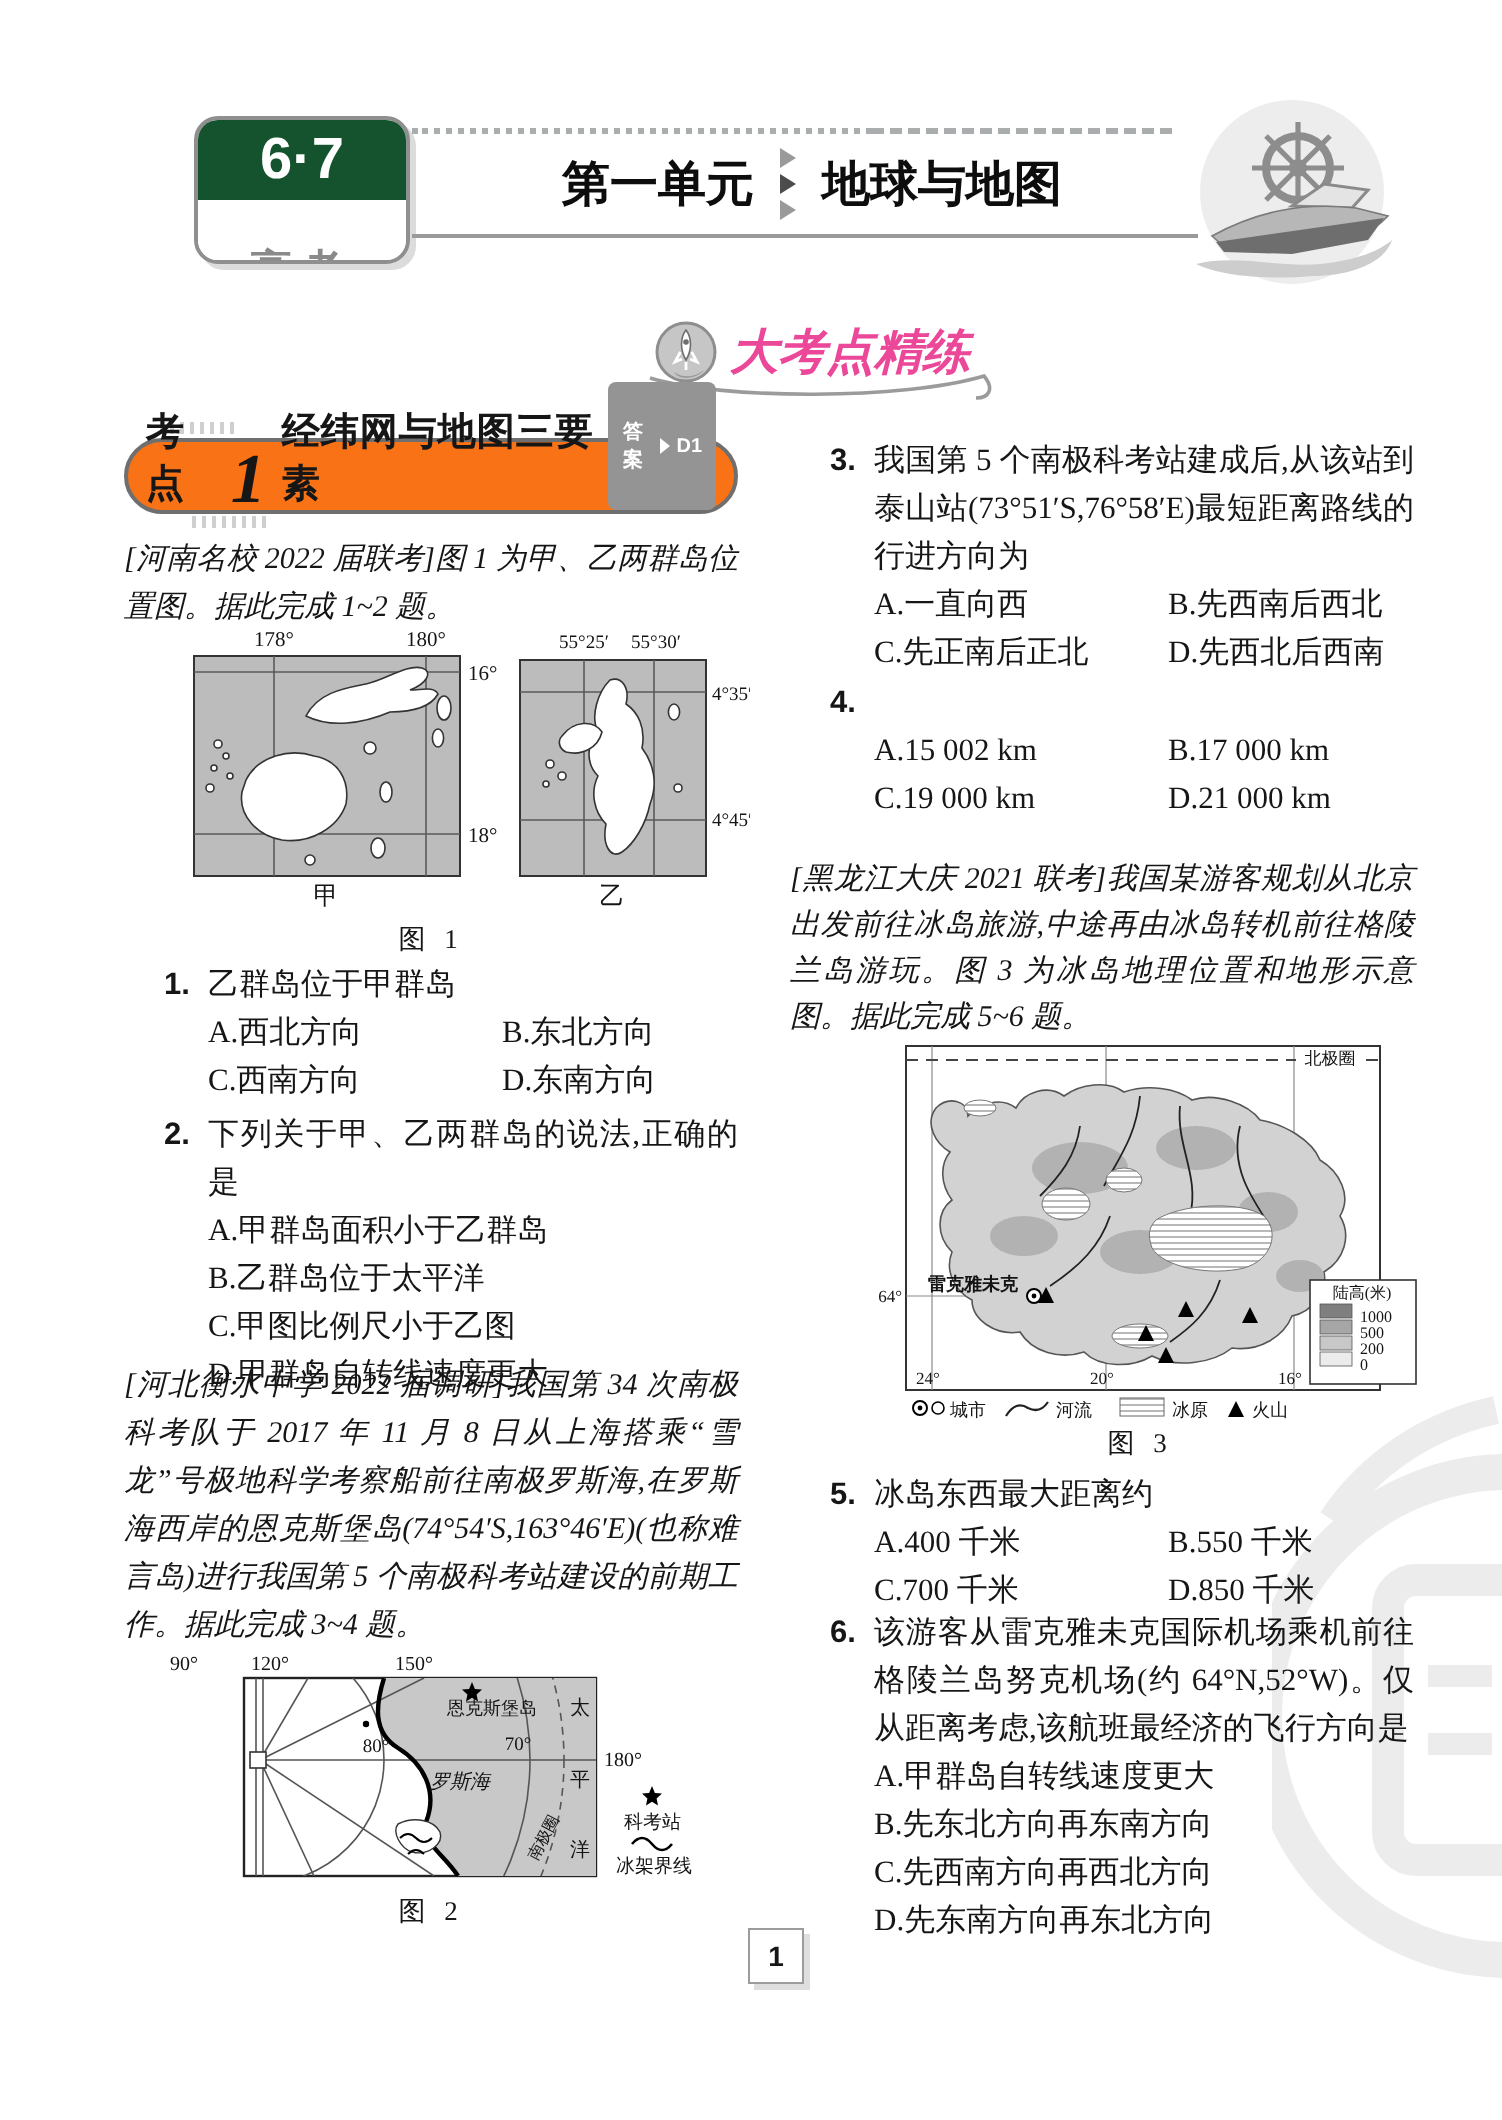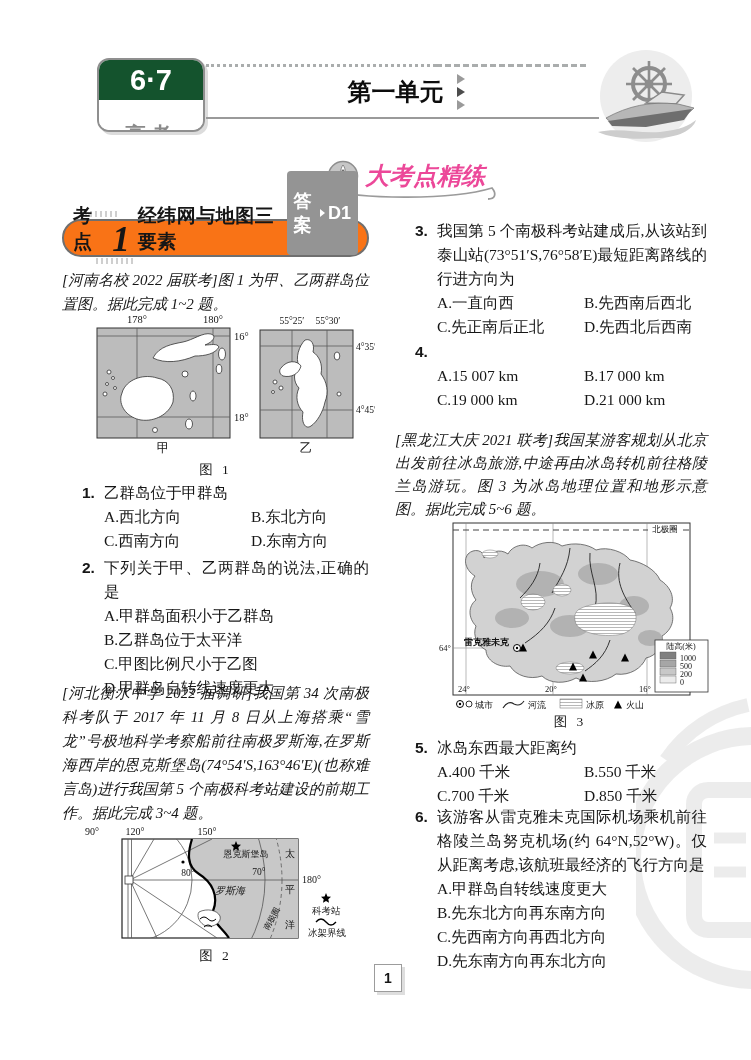--- a/index.html
+++ b/index.html
@@ -28,21 +28,21 @@
         font-family:"Liberation Sans",sans-serif;font-weight:700;font-size:24px;color:#ec4899;font-style:italic;}
   .section-underline{left:322px;top:186px;}
 
   
   .kd-box{left:62px;top:219px;width:307px;height:38px;border:2px solid #6f6f6f;border-radius:20px;
         background:#f97316;display:flex;align-items:flex-end;padding:0 9px;box-sizing:border-box;gap:5px;}
   .kd-label{font-family:"Liberation Sans",sans-serif;font-weight:700;font-size:19px;}
   .kd-num{font-family:"Liberation Serif",serif;font-weight:700;font-style:italic;font-size:35px;line-height:30px;margin:0 3px;}
   .kd-title{font-family:Liberation Mono, monospace;font-weight:700;font-size:19px;letter-spacing:.5px;}
   .kd-badge{margin-left:auto;background:#949494;color:#fff;border-radius:4px;padding:18px 7px;
-        font-family:"Liberation Sans",sans-serif;font-weight:700;font-size:18px;display:flex;align-items:center;gap:3px;}
+        font-family:"Liberation Sans",sans-serif;font-weight:700;font-size:10px;display:flex;align-items:center;gap:3px;}
   .kd-badge .arrow{width:0;height:0;border-top:4px solid transparent;border-bottom:4px solid transparent;border-left:5px solid #fff;}
   .hatch{height:6px;background:repeating-linear-gradient(90deg,#cfcfcf 0 2px,transparent 2px 5px);}
 
   
   .col{position:absolute;top:0;height:100%;}
   .col-left{left:62px;width:307px;}
   .col-right{left:395px;width:312px;}
 
   .intro{font-style:italic;font-size:15px;line-height:24px;text-align:justify;width:100%;}
   .q{font-size:15.5px;line-height:24px;width:100%;}
@@ -84,20 +84,21 @@
   </div>
   <div class="abs dotline"></div>
   <div class="abs dashline"></div>
   <div class="abs unit-title">
     <span>第一单元</span>
     <span class="tri-col">
       <span class="tri"></span>
         <span class="tri mid"></span>
         <span class="tri"></span>
     </span>
+    <span>地球与地图</span>
   </div>
   <div class="abs title-rule"></div>
 
   <svg class="abs" style="left:588px;top:46px;" width="112" height="102" viewBox="0 0 112 102">
     <circle cx="58" cy="50" r="46" fill="#ededed"></circle>
     <g stroke="#8d8d8d" fill="none">
       <circle cx="61" cy="38" r="16" stroke-width="4"></circle>
       <g stroke-width="2.6">
         <line x1="61" y1="15" x2="61" y2="61"></line>
         <line x1="38" y1="38" x2="84" y2="38"></line>
@@ -290,21 +291,21 @@
         <div>C.先正南后正北</div>
         <div>D.先西北后西南</div>
       </div>
     </div>
 
     <div class="abs q" style="top:340px;">
       <div class="qhead">
         <span class="qnum">4.</span>
       </div>
       <div class="opts two">
-        <div>A.15 007 km</div>
+        <div>A.15 002 km</div>
         <div>B.17 000 km</div>
         <div>C.19 000 km</div>
         <div>D.21 000 km</div>
       </div>
     </div>
 
     <div class="abs intro" style="top:429px;line-height:23px;">[黑龙江大庆 2021 联考]我国某游客规划从北京出发前往冰岛旅游,中途再由冰岛转机前往格陵兰岛游玩。图 3 为冰岛地理位置和地形示意图。据此完成 5~6 题。</div>
 
     <svg class="abs" style="left:25px;top:518px;" width="300" height="196" viewBox="0 0 300 196">
       <defs>

